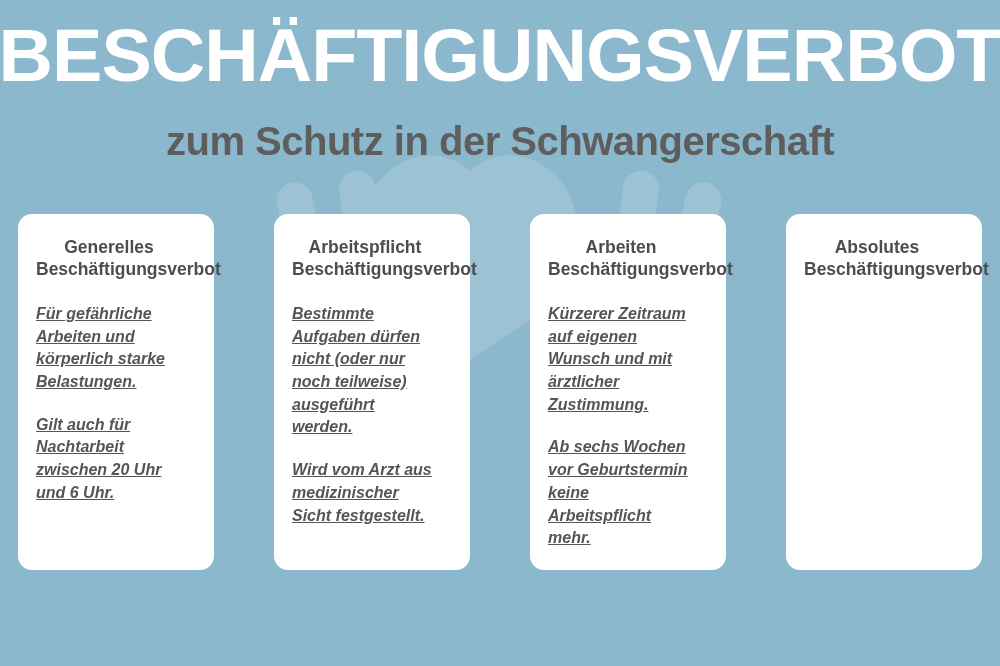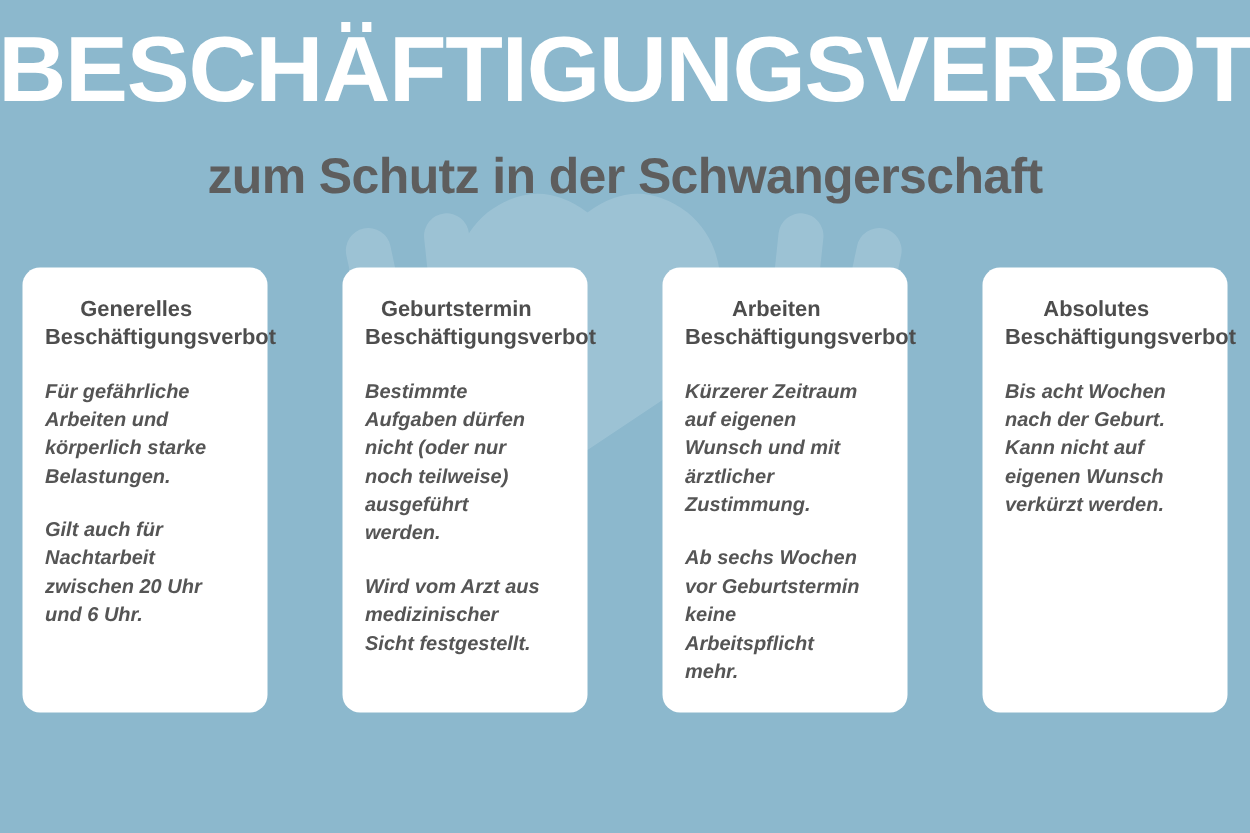--- a/index.html
+++ b/index.html
@@ -83,20 +83,21 @@
     white-space: pre-line;
   }
 
   .card-para {
     font-size: 16px;
     font-style: italic;
     font-weight: bold;
     color: #555555;
     line-height: 1.42;
     margin: 0 0 20px 0;
+    text-decoration: underline;
   }
   .card-para:last-child {
     margin-bottom: 0;
   }
 </style>
 </head>
 <body>
 
 <svg class="watermark" viewBox="0 0 1000 666" xmlns="http://www.w3.org/2000/svg">
   <g fill="#ffffff">
@@ -116,32 +117,31 @@
 <div class="cards">
 
   <div class="card">
     <div class="card-title">Generelles
 Beschäftigungsverbot</div>
     <p class="card-para">Für gefährliche Arbeiten und körperlich starke Belastungen.</p>
     <p class="card-para">Gilt auch für Nachtarbeit zwischen 20 Uhr und 6 Uhr.</p>
   </div>
 
   <div class="card">
-    <div class="card-title">Geburtstermin
+    <div class="card-title">Arbeitspflicht
 Beschäftigungsverbot</div>
     <p class="card-para">Bestimmte Aufgaben dürfen nicht (oder nur noch teilweise) ausgeführt werden.</p>
     <p class="card-para">Wird vom Arzt aus medizinischer Sicht festgestellt.</p>
   </div>
 
   <div class="card">
     <div class="card-title">Arbeiten
 Beschäftigungsverbot</div>
     <p class="card-para">Kürzerer Zeitraum auf eigenen Wunsch und mit ärztlicher Zustimmung.</p>
     <p class="card-para">Ab sechs Wochen vor Geburtstermin keine Arbeitspflicht mehr.</p>
   </div>
 
   <div class="card">
     <div class="card-title">Absolutes
 Beschäftigungsverbot</div>
-    <p class="card-para">Bis acht Wochen nach der Geburt. Kann nicht auf eigenen Wunsch verkürzt werden.</p>
   </div>
 
 </div>
 
 </body></html>

